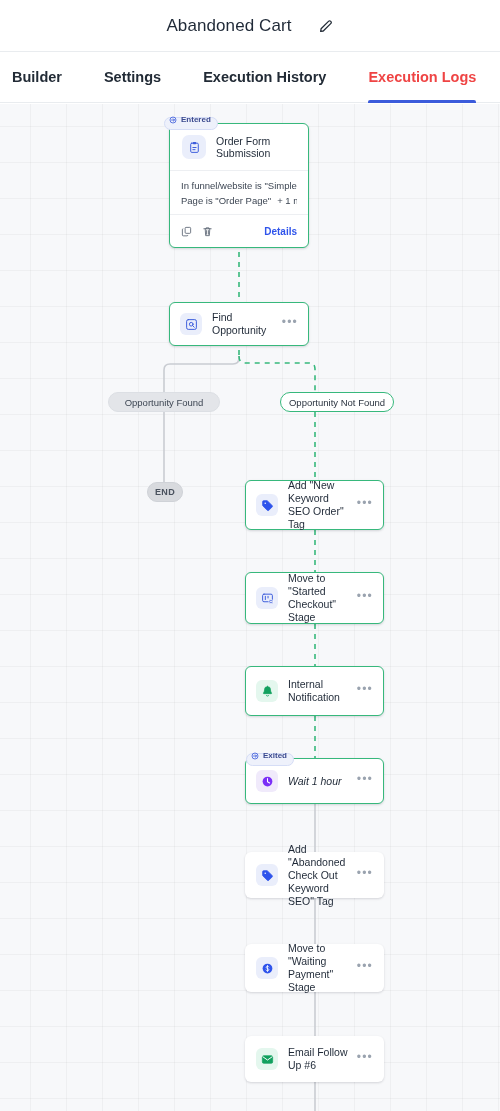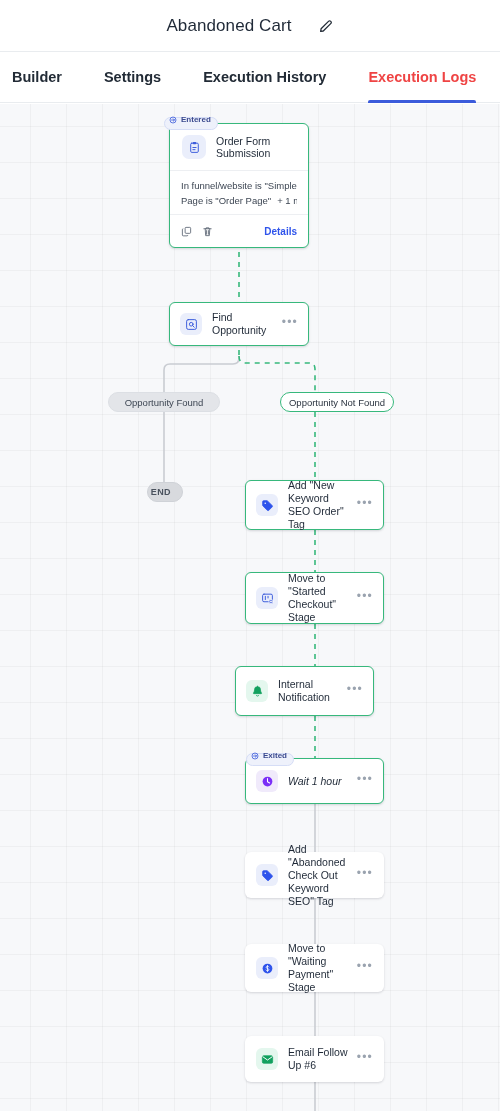--- a/index.html
+++ b/index.html
@@ -226,21 +226,21 @@
       </div>
     </div>
 
     <div class="pill inactive" style="left:108px; top:288px; width:112px;">
       <span>Opportunity Found</span>
     </div>
     <div class="pill active" style="left:258px; top:288px; width:114px;">
       <span>Opportunity Not Found</span>
     </div>
 
-    <div class="pill end" style="left:147px; top:378px; width:36px;justify-content:flex-end;">
+    <div class="pill end" style="left:147px; top:378px; width:36px;">
       <span>END</span>
     </div>
 
     <div class="node executed" style="left:245px; top:376px; width:139px; height:50px;">
       <div class="node-row" style="height:100%;">
         <span class="node-icon ic-blue">
           <svg width="13" height="13" viewBox="0 0 24 24" fill="#2f54eb" stroke="#2f54eb" stroke-width="1.4" stroke-linejoin="round">
             <path d="M11.5 3H5a2 2 0 0 0-2 2v6.5a2 2 0 0 0 .6 1.4l8 8a2 2 0 0 0 2.8 0l6.1-6.1a2 2 0 0 0 0-2.8l-8-8A2 2 0 0 0 11.5 3Z"></path>
             <circle cx="7.8" cy="7.8" r="1.3" fill="#ffffff" stroke="none"></circle>
           </svg>
@@ -258,21 +258,21 @@
               <path d="M8 8v6M13 8v3"></path>
             <circle cx="18.5" cy="17.5" r="4" fill="#3b5bdb" stroke="#ffffff" stroke-width="1.4"></circle>
             <path d="M18.5 15.8v3.4M16.8 17.5h3.4" stroke="#ffffff" stroke-width="1.4"></path>
           </svg>
         </span>
         <span class="node-label">Move to "Started Checkout" Stage</span>
         <span class="dots">•••</span>
       </div>
     </div>
 
-    <div class="node executed" style="left:235px; top:562px; width:139px; height:50px;">
+    <div class="node executed" style="left:245px; top:562px; width:139px; height:50px;">
       <div class="node-row" style="height:100%;">
         <span class="node-icon ic-green">
           <svg width="13" height="13" viewBox="0 0 24 24" fill="#12a15f" stroke="#12a15f" stroke-width="1.4" stroke-linejoin="round">
             <path d="M12 3a5.5 5.5 0 0 0-5.5 5.5c0 4-1.5 5.5-2 6.3-.3.5 0 1.2.7 1.2h13.6c.7 0 1-.7.7-1.2-.5-.8-2-2.3-2-6.3A5.5 5.5 0 0 0 12 3Z"></path>
             <path d="M10 18.5a2 2 0 0 0 4 0" fill="none"></path>
             <path d="M12 2v1.2" stroke-linecap="round"></path>
           </svg>
         </span>
         <span class="node-label">Internal Notification</span>
         <span class="dots">•••</span>

